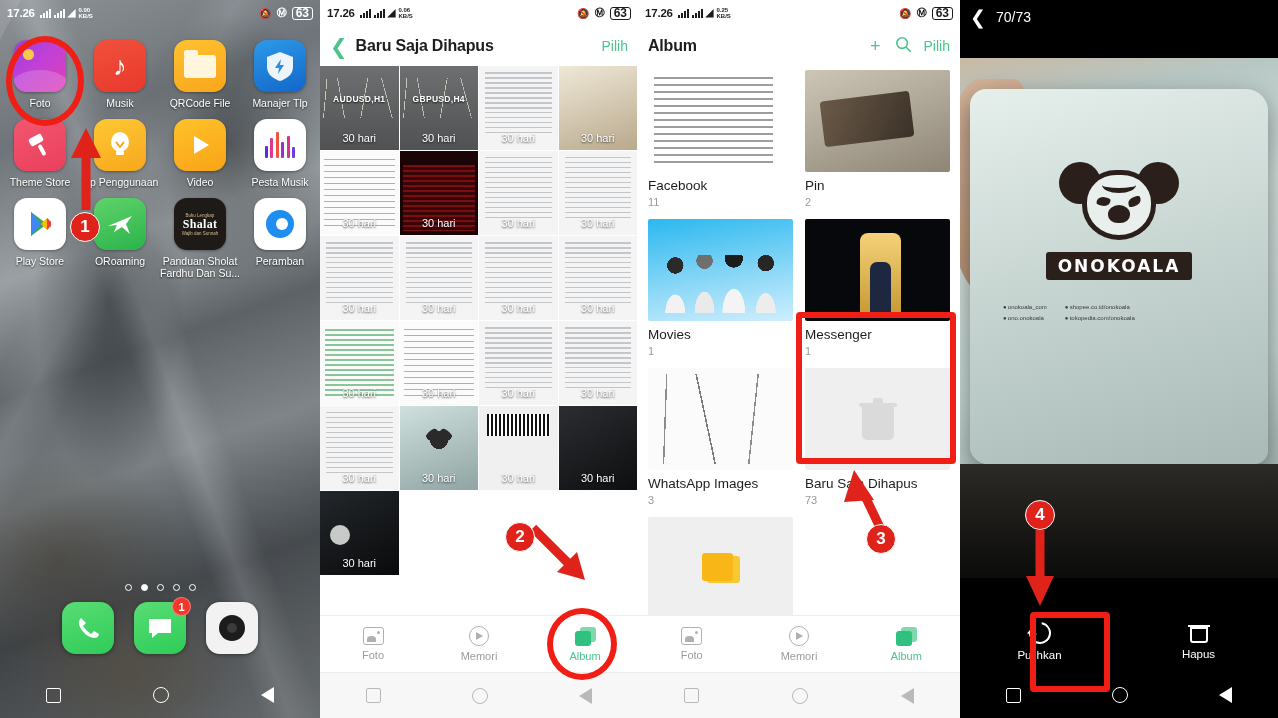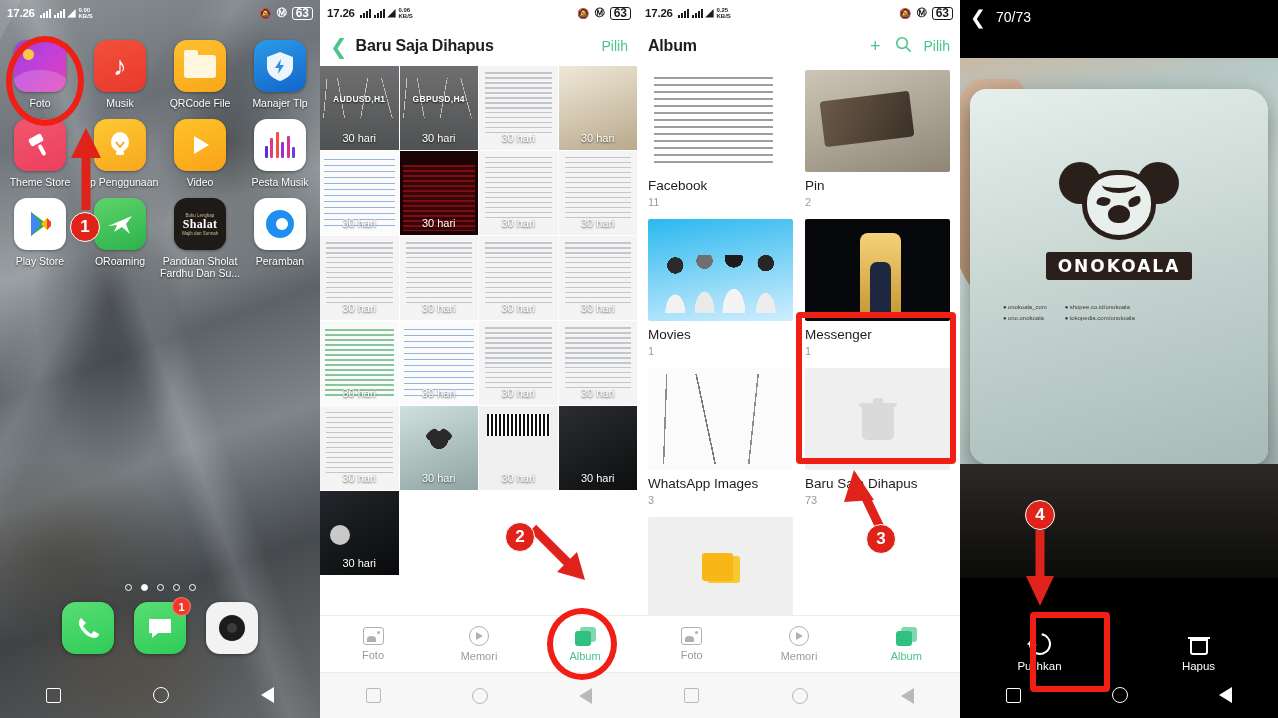--- a/index.html
+++ b/index.html
@@ -279,21 +279,21 @@
   .koala .brow { position:absolute; left:50%; top:10px; transform:translateX(-50%);
      width:34px; height:8px; border-top:5px solid #2b1f1c;
      border-radius:50% 50% 0 0 / 100% 100% 0 0; transform:translateX(-50%) rotate(180deg); }
   .koala .name { margin-top:4px; display:inline-block; background:#2b1f1c; color:#fff;
      font-size:17px; font-weight:bold; letter-spacing:2px; padding:4px 12px;
      border-radius:3px; font-family:"DejaVu Sans", sans-serif; }
   .koala .small { margin-top:22px; font-size:6px; color:#3a3a3a; line-height:11px;
      text-align:left; width:230px; position:relative; left:-36px;
      display:flex; gap:18px; }
   .viewerbar { position:absolute; left:0; right:0; bottom:46px; height:62px;
-     background:#000; display:flex; align-items:flex-end; }
+     background:#000; display:flex; align-items:center; }
   .vact { flex:1; display:flex; flex-direction:column; align-items:center; gap:5px;
      color:#fff; }
   .vact .lbl { font-size:11.5px; }
   .undo { width:22px; height:22px; border:2px solid #fff; border-radius:50%;
      border-top-color:transparent; transform:rotate(-35deg); position:relative; }
   .undo:after { content:""; position:absolute; left:-1px; top:-1px; border-left:5px solid transparent;
      border-right:5px solid transparent; border-bottom:7px solid #fff; transform:rotate(40deg); }
   .trash2 { width:18px; height:20px; position:relative; }
   .trash2:before { content:""; position:absolute; left:0; top:4px; right:0; bottom:0;
      border:2px solid #fff; border-radius:0 0 3px 3px; }

